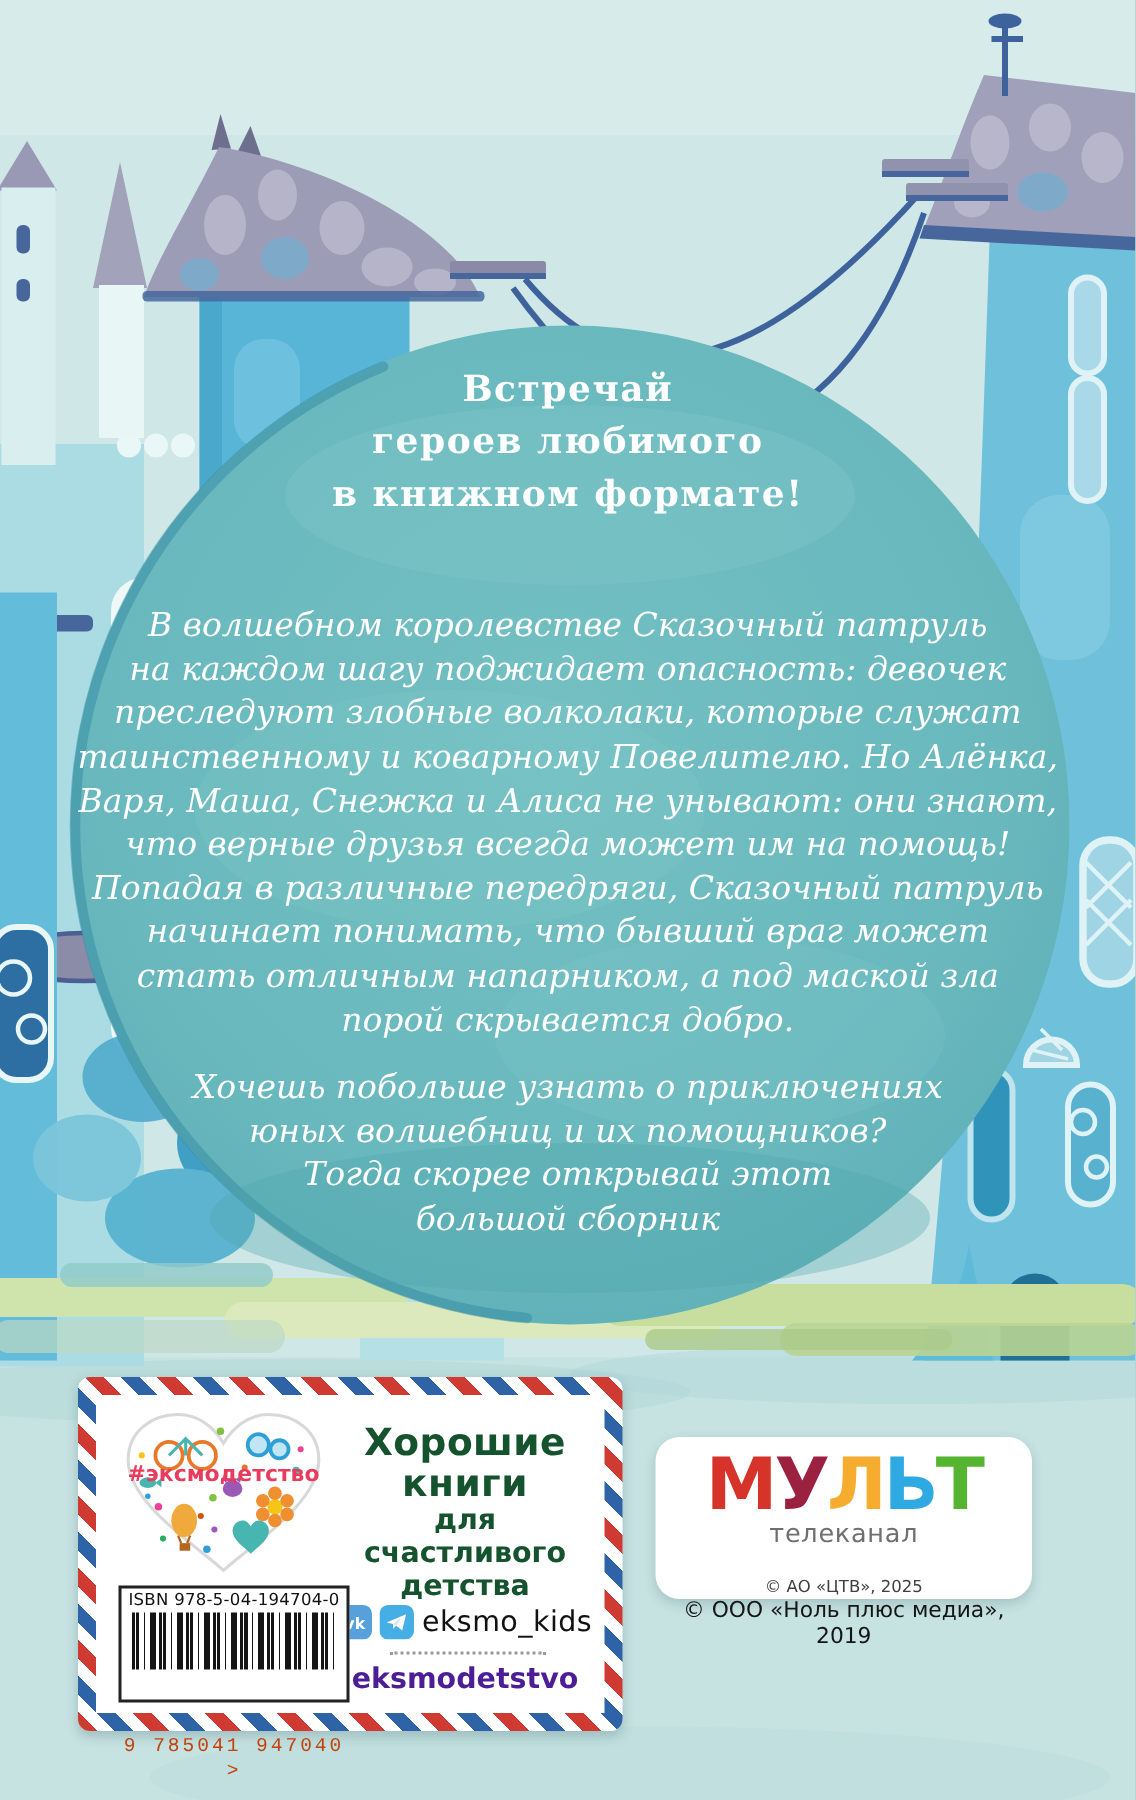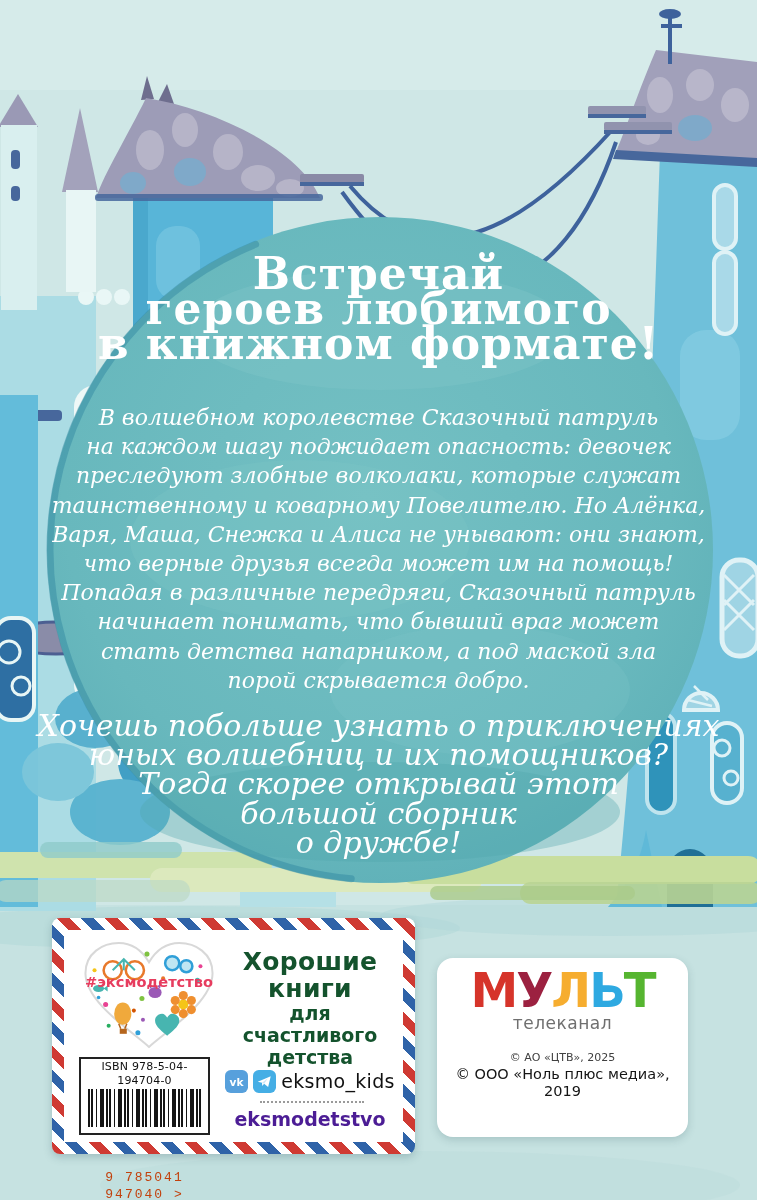--- a/index.html
+++ b/index.html
@@ -5,61 +5,61 @@
   html,body{margin:0;padding:0;background:#9fbfbf;}
   .canvas{
     position:relative;width:757px;height:1200px;margin:0 auto;
     overflow:hidden;background:#cfe7e6;
     font-family:"DejaVu Sans",sans-serif;
   }
   .scene{position:absolute;inset:0;}
 
   
   .txt-layer{position:absolute;inset:0;color:#ffffff;text-align:center;}
-  .heading{position:absolute;left:0;right:0;top:256px;
+  .heading{position:absolute;left:0;right:0;top:241px;
     font-family:"DejaVu Serif",serif;font-weight:bold;
-    font-size:44px;line-height:35px;letter-spacing:1px;}
+    font-size:24px;line-height:35px;letter-spacing:1px;}
   .bodytext{position:absolute;left:0;right:0;top:403px;
     font-family:"DejaVu Serif",serif;font-style:italic;
     font-size:22px;line-height:29.2px;}
   .outro{position:absolute;left:0;right:0;top:711px;
     font-family:"DejaVu Serif",serif;font-style:italic;
-    font-size:30px;line-height:29.2px;text-align:center;}
+    font-size:22px;line-height:29.2px;text-align:center;}
 
   
   .pub-card{position:absolute;left:52px;top:918px;width:363px;height:236px;
     border-radius:8px;box-shadow:0 3px 8px rgba(40,80,90,.25);
     background:repeating-linear-gradient(45deg,
       #cf3a33 0 9px,#ffffff 9px 17px,#2f63a8 17px 26px,#ffffff 26px 34px);}
   .pub-inner{position:absolute;inset:12px;background:#ffffff;}
   .heart-wrap{position:absolute;left:14px;top:10px;width:142px;height:116px;}
   .pub-right{position:absolute;left:160px;top:18px;width:172px;text-align:center;
     color:#14532d;font-weight:bold;}
   .tag-big{font-size:25px;line-height:27px;letter-spacing:.3px;}
   .tag-small{font-size:19px;line-height:22px;}
   .social-row{position:absolute;left:160px;top:138px;width:172px;height:26px;
     display:flex;align-items:center;justify-content:center;gap:5px;}
   .soc-ic{width:23px;height:23px;display:inline-block;}
   .handle{font-weight:normal;font-size:19px;color:#111;letter-spacing:.3px;}
   .dotline{position:absolute;left:196px;top:171px;width:104px;
     border-top:2px dotted #9a9a9a;}
   .handle2{position:absolute;left:160px;top:178px;width:172px;text-align:center;
     font-weight:bold;font-size:19px;color:#4c1d95;}
-  .barcode-box{position:absolute;left:15px;top:127px;width:131px;height:78px;
+  .barcode-box{position:absolute;left:15px;top:127px;width:154px;height:78px;
     background:#fff;border:2px solid #222;box-sizing:border-box;text-align:center;}
   .isbn{font-size:11px;color:#111;line-height:14px;margin-top:1px;letter-spacing:.2px;}
   .bars{height:38px;margin:1px 7px 0 7px;
     background:repeating-linear-gradient(90deg,
       #151515 0 2px,#fff 2px 3px,#151515 3px 5px,#fff 5px 8px,
       #151515 8px 9px,#fff 9px 12px,#151515 12px 16px,#fff 16px 18px);}
   .digits{font-family:Liberation Mono, monospace;font-size:13px;color:#c2410c;
     letter-spacing:2px;line-height:17px;margin-top:42px;}
 
   
-  .mult-card{position:absolute;left:437px;top:958px;width:251px;height:179px;
+  .mult-card{position:absolute;left:437px;top:958px;width:251px;height:108px;
     background:#ffffff;border-radius:16px;box-shadow:0 3px 8px rgba(40,80,90,.2);
     text-align:center;}
   .mult-logo{margin-top:8px;font-weight:bold;font-size:48px;line-height:48px;
     letter-spacing:-2px;font-family:"DejaVu Sans",sans-serif;}
   .mult-logo .lt{display:inline-block;position:relative;}
   .bdot{position:absolute;left:54%;top:26px;width:7px;height:7px;border-radius:50%;
     background:#ffffff;}
   .mult-sub{font-size:17px;color:#6f6f6f;letter-spacing:.5px;line-height:18px;}
   .mult-c1{margin-top:17px;font-size:11px;color:#404040;line-height:17px;}
   .mult-c2{font-size:14.5px;color:#151515;line-height:17px;}
@@ -204,29 +204,28 @@
     </div>
     <div class="bodytext">
       <div>В волшебном королевстве Сказочный патруль</div>
       <div>на каждом шагу поджидает опасность: девочек</div>
       <div>преследуют злобные волколаки, которые служат</div>
       <div>таинственному и коварному Повелителю. Но Алёнка,</div>
       <div>Варя, Маша, Снежка и Алиса не унывают: они знают,</div>
       <div>что верные друзья всегда может им на помощь!</div>
       <div>Попадая в различные передряги, Сказочный патруль</div>
       <div>начинает понимать, что бывший враг может</div>
-      <div>стать детства напарником, а под маской зла</div>
+      <div>стать отличным напарником, а под маской зла</div>
       <div>порой скрывается добро.</div>
     </div>
     <div class="outro">
       <div>Хочешь побольше узнать о приключениях</div>
       <div>юных волшебниц и их помощников?</div>
       <div>Тогда скорее открывай этот</div>
       <div>большой сборник</div>
-      <div>о дружбе!</div>
     </div>
   </div>
 
   <div class="pub-card">
     <div class="pub-inner">
 
       <div class="heart-wrap">
         <svg viewBox="0 0 140 115" width="142" height="116">
           <path d="M70,106 C54,91 7,62 7,33 C7,13 24,3 40,3 C54,3 64,12 70,22 C76,12 86,3 100,3 C116,3 133,13 133,33 C133,62 86,91 70,106 Z" fill="#ffffff" stroke="#d8d8d8" stroke-width="2"></path>
 

